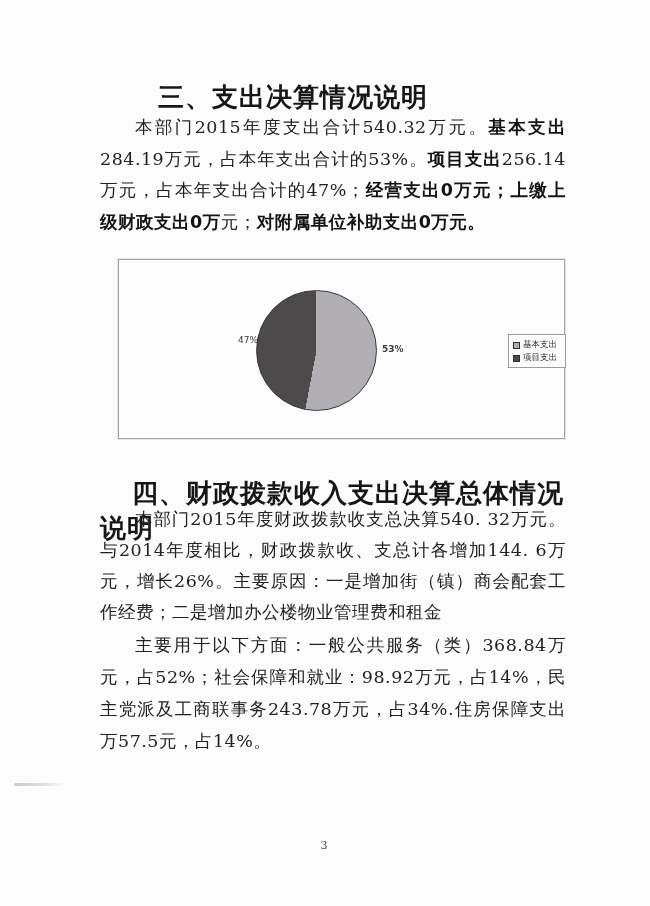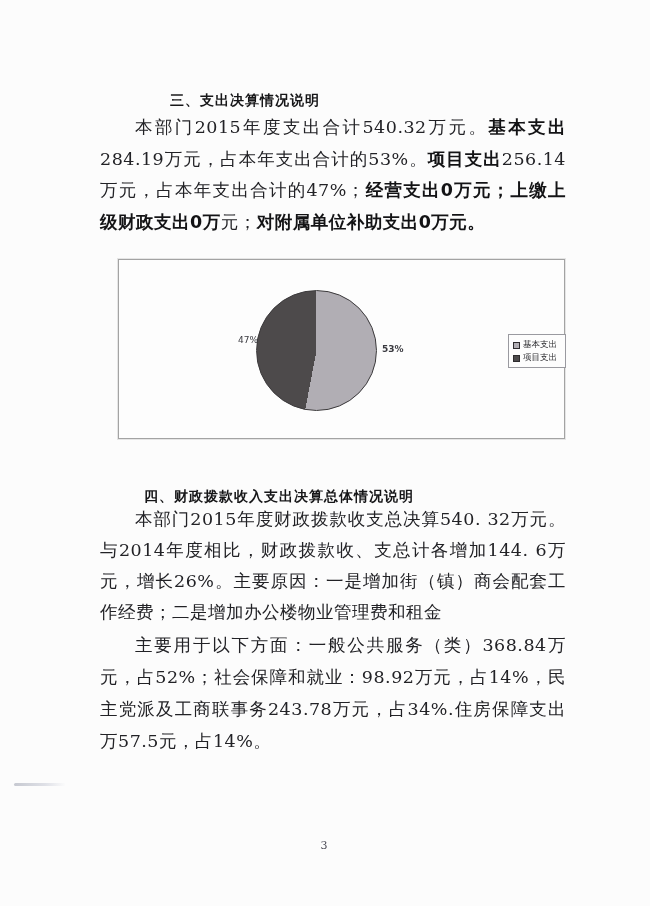--- a/index.html
+++ b/index.html
@@ -7,24 +7,24 @@
     position:relative;
     width:650px;height:906px;
     background:#fcfcfc;
     font-family:"DejaVu Serif","Liberation Serif",serif;
     color:#1d1d20;
     overflow:hidden;
   }
   .heading{
     position:absolute;
     left:100px;width:465px;
-    margin:12px;
+    margin:0;
     font-family:"DejaVu Sans","Liberation Sans",sans-serif;
     font-weight:700;
-    font-size:14px;
+    font-size:26px;
     color:#161618;
     letter-spacing:1px;
   }
   .h3{top:80px;text-indent:58px;}
   .h4{top:476px;text-indent:32px;}
   .para{
     position:absolute;
     left:100px;width:466px;
     margin:0;
     font-size:17.5px;

